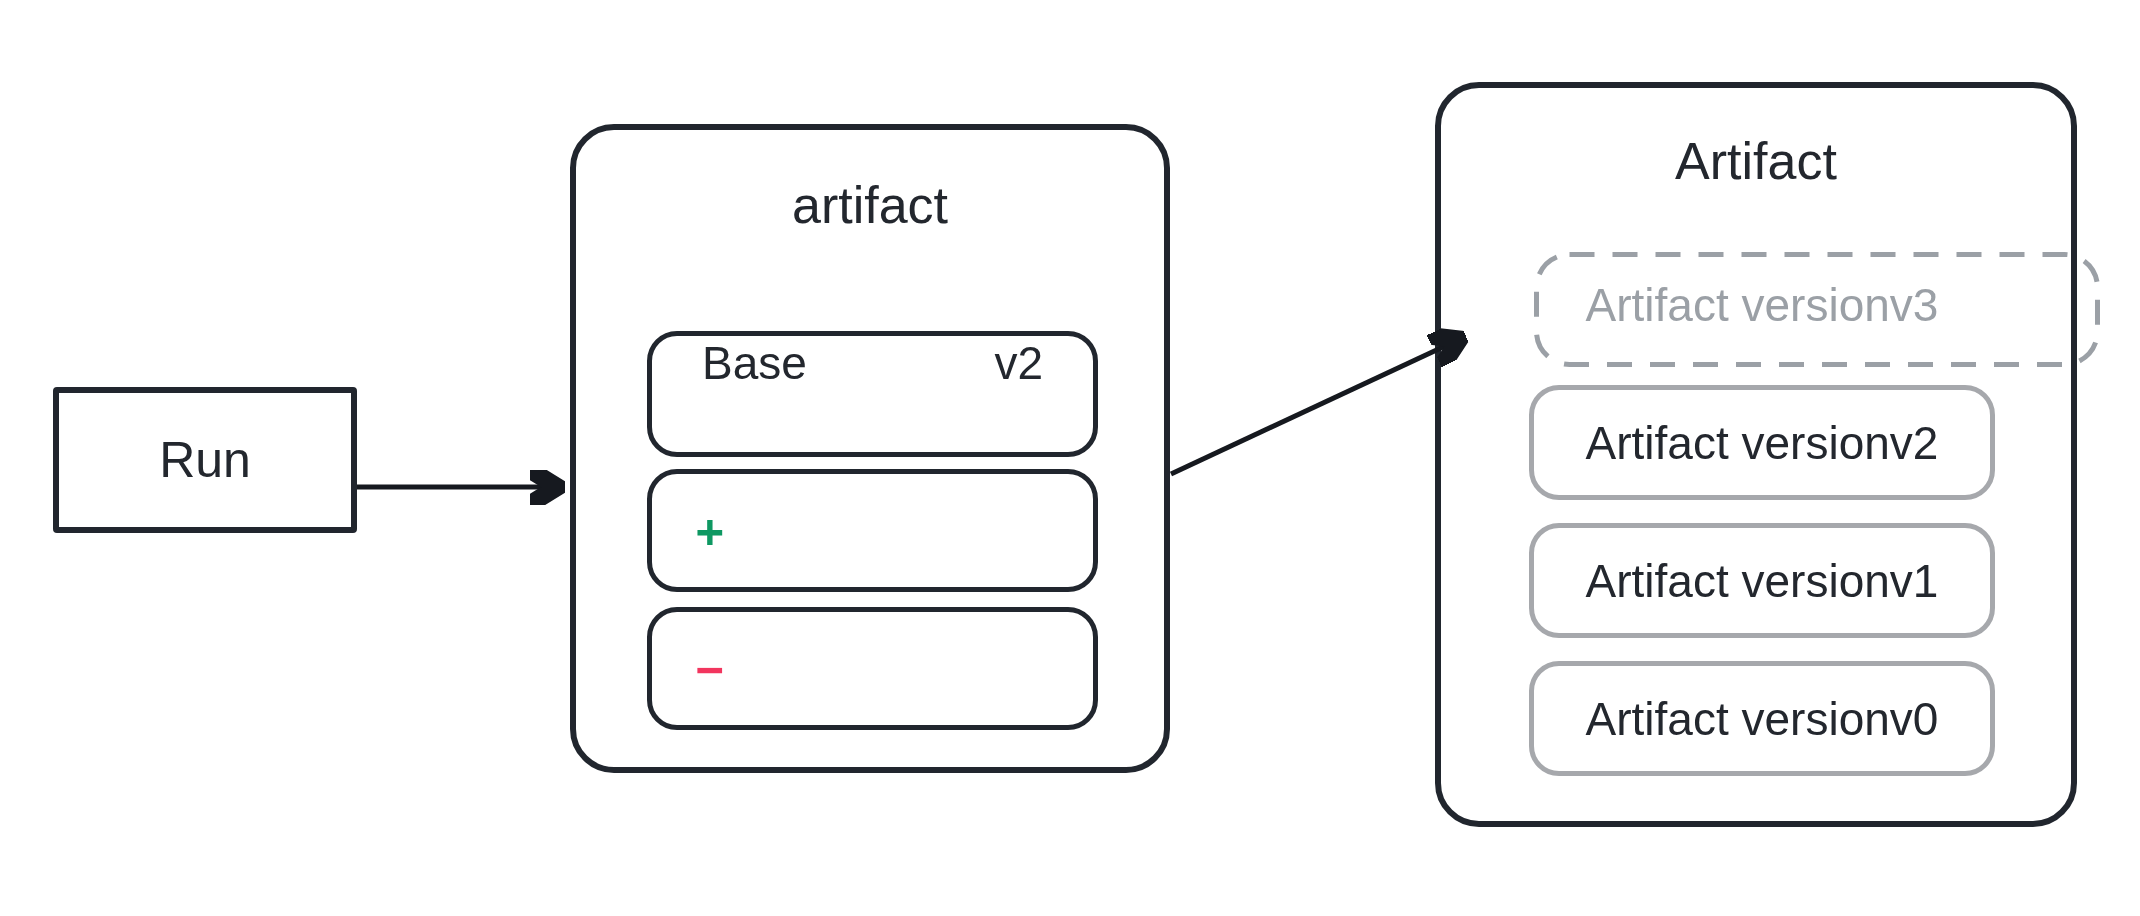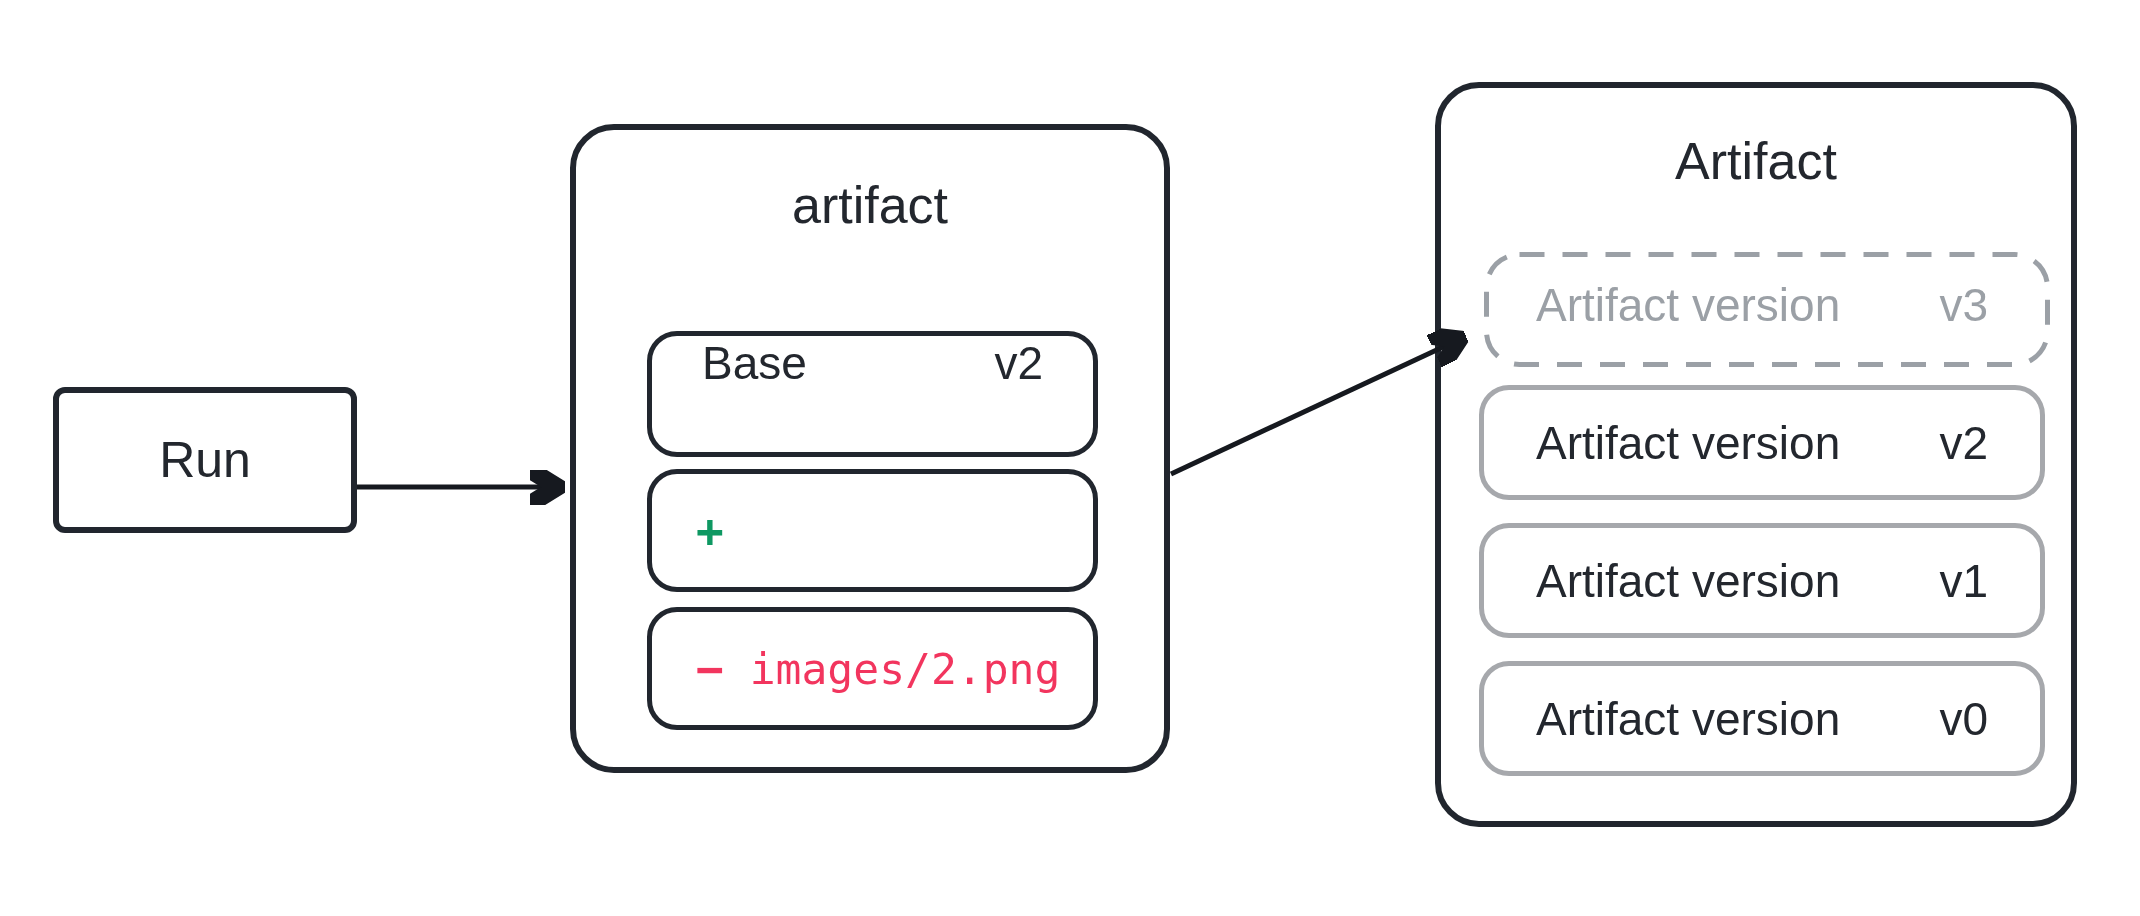--- a/index.html
+++ b/index.html
@@ -23,21 +23,21 @@
   .abs{position:absolute;}
 
   
   .node{
     border:6px solid var(--stroke-dark);
     border-radius:44px;
     background:#ffffff;
   }
   .run-box{
     left:53px;top:387px;width:304px;height:146px;
-    border-radius:12px;
+    border-radius:4px;
     display:flex;align-items:center;justify-content:center;
     font-size:50px;
   }
   .incremental-box{left:570px;top:124px;width:600px;height:649px;}
   .artifact-box{left:1435px;top:82px;width:642px;height:745px;}
 
   .group-title{
     left:0;right:0;
     text-align:center;
     font-size:52px;line-height:58px;
@@ -73,21 +73,21 @@
     font-size:43px;
   }
   .change-row.added .change-sign,
   .change-row.added .change-path{color:var(--green);}
   .change-row.removed .change-sign,
   .change-row.removed .change-path{color:var(--red);}
 
   
   .versions{
     position:absolute;left:38px;top:159px;width:566px;
-    display:flex;flex-direction:column;gap:23px;
+    display:flex;flex-direction:column;gap:23px;align-items:center;
   }
   .version-row{
     position:relative;
     height:115px;
     border:5px solid var(--stroke-gray);border-radius:30px;background:#fff;
     display:flex;align-items:center;justify-content:space-between;
     padding:0 52px;font-size:46px;color:var(--text-dark);
   }
   .version-row.pending{
     border-color:transparent;border-radius:34px;
@@ -122,21 +122,20 @@
       <span>v2</span>
     </div>
 
     <div class="changes" id="changes-container">
   <div class="change-row added">
     <span class="change-sign">+</span>
   </div>
 
   <div class="change-row removed">
     <span class="change-sign">−</span>
-    <span class="change-path">images/2.png</span>
   </div>
 </div>
   </div>
 
   <div class="abs node artifact-box">
     <div class="group-title artifact-title">Artifact</div>
     <div class="versions" id="versions-container">
   <div class="version-row pending">
     <svg class="dash-svg" width="566" height="115" viewBox="0 0 566 115" xmlns="http://www.w3.org/2000/svg">
       <rect x="2.5" y="2.5" width="561" height="110" rx="33" fill="none" stroke="#9ba0a6" stroke-width="5" stroke-dasharray="25 18"></rect>

